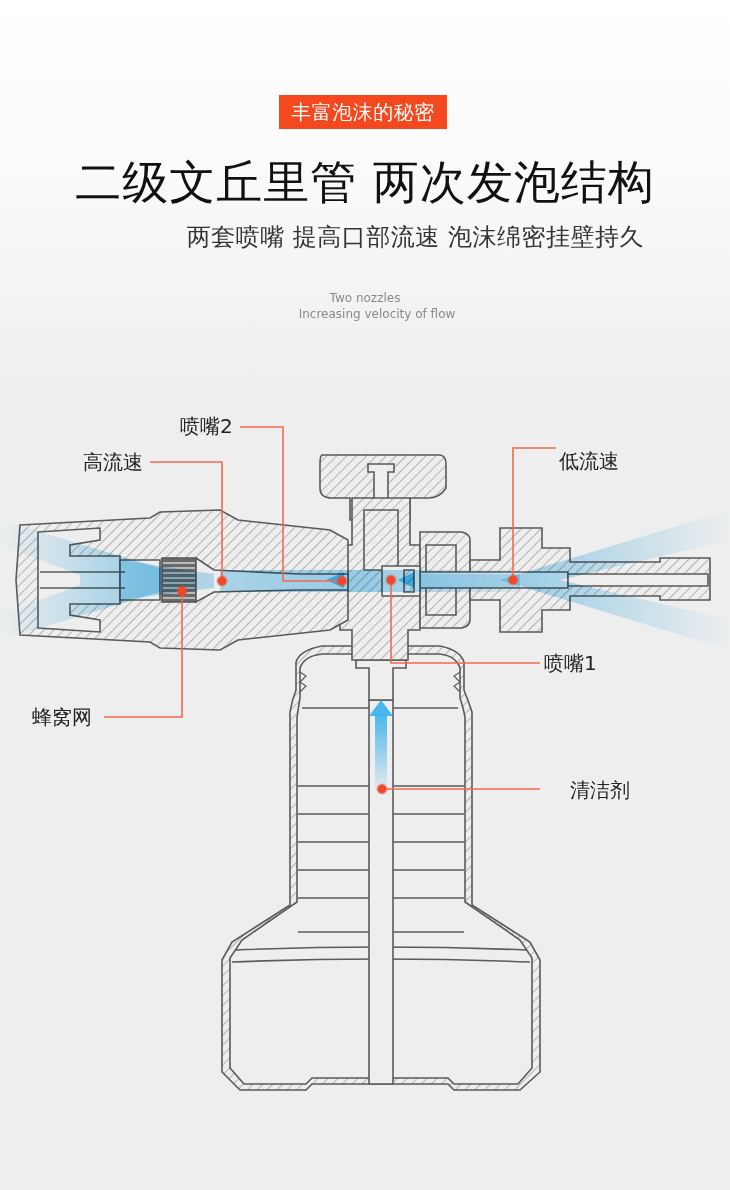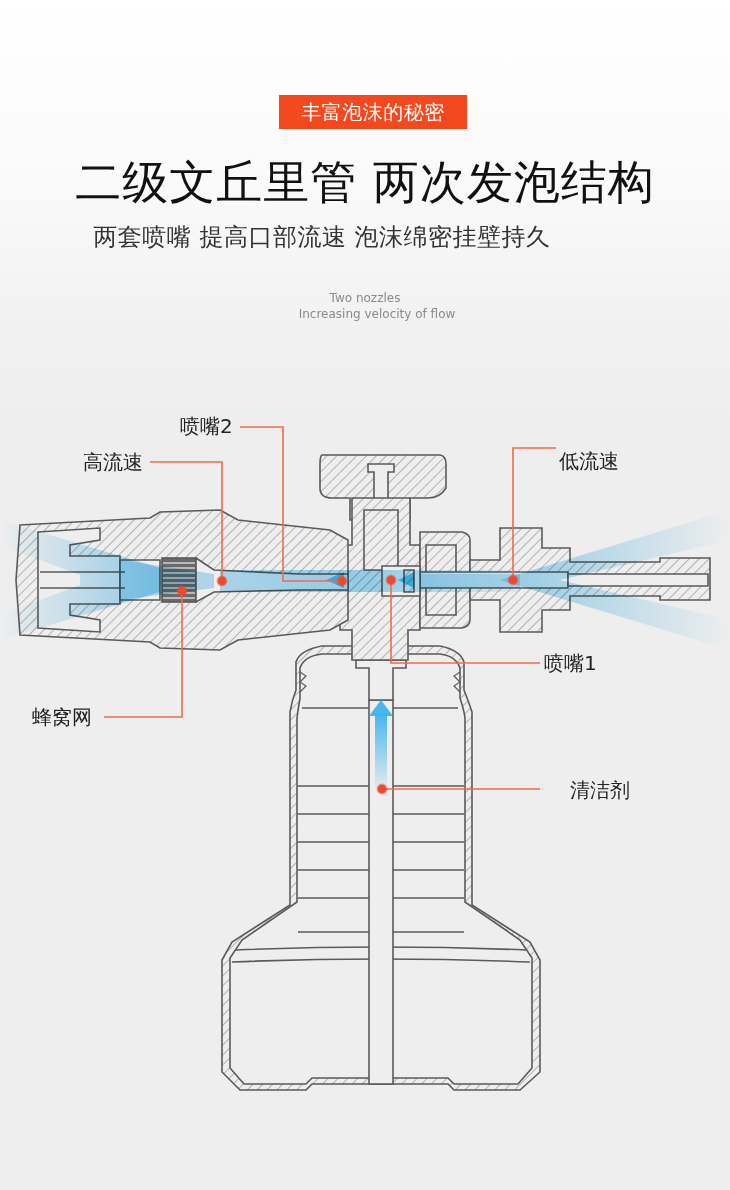--- a/index.html
+++ b/index.html
@@ -3,31 +3,31 @@
 <meta charset="utf-8">
 <style>
   html, body { margin: 0; padding: 0; }
   body {
     width: 730px; height: 1190px; overflow: hidden;
     background: linear-gradient(to bottom, #ffffff 0px, #fafafa 180px, #f1f1f1 330px, #eeeeee 420px, #eeeeee 1190px);
     font-family: "DejaVu Sans", "Liberation Sans", sans-serif;
     position: relative;
   }
   .badge {
-    position: absolute; left: 279px; top: 95px; width: 188px; height: 34px;
+    position: absolute; left: 279px; top: 95px; width: 168px; height: 34px;
     background: #f4481f; color: #fff; font-size: 20px; line-height: 34px;
     text-align: center; letter-spacing: 0.5px;
   }
   .title {
     position: absolute; left: 0; width: 730px; top: 150px; text-align: center;
     font-size: 46px; font-weight: normal; color: #111; letter-spacing: 1px;
     line-height: 64px;
   }
   .subtitle {
-    position: absolute; left: 0; width: 644px; top: 220px; text-align: center;
+    position: absolute; left: 0; width: 644px; top: 220px; text-align: right;
     font-size: 24px; color: #333; line-height: 34px; letter-spacing: 0.5px;
   }
   .en {
     position: absolute; left: 0; width: 730px; text-align: center;
     font-size: 12px; color: #8a8a8a; line-height: 17px;
   }
   .en.l1 { top: 290px; }
   .en.l2 { top: 306px; padding-left: 12px; }
   svg.diagram { position: absolute; left: 0; top: 0; }
   .callout-label {

